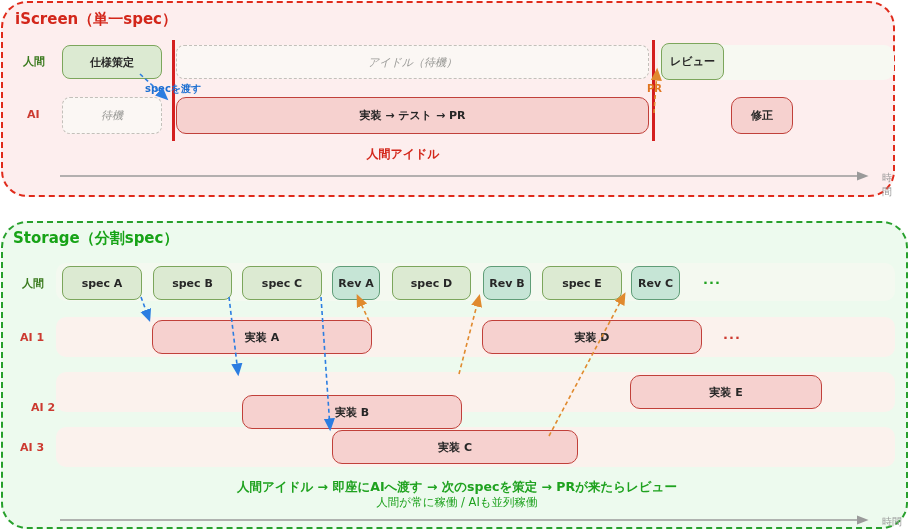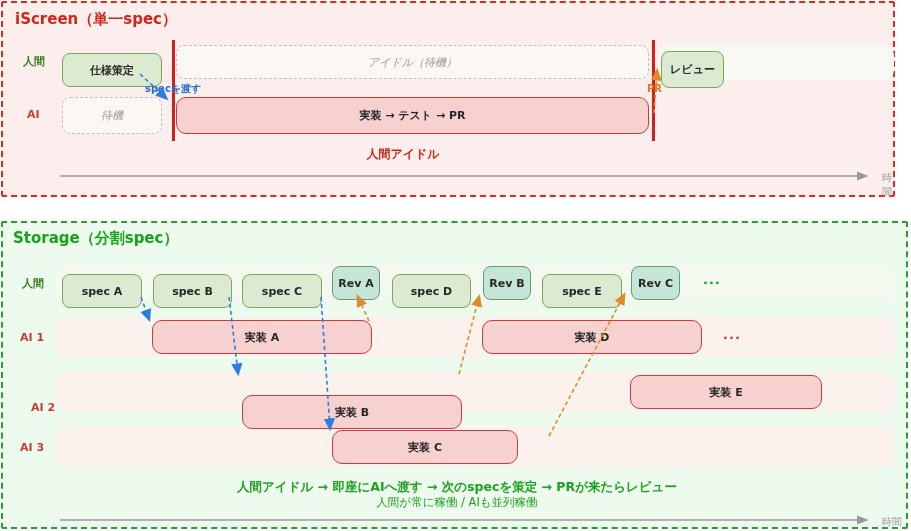--- a/index.html
+++ b/index.html
@@ -1,34 +1,34 @@
 <!DOCTYPE html>
 <html><head>
 <meta charset="utf-8">
 <style>
   html,body{margin:0;padding:0;background:#ffffff;}
   .page{position:relative;width:911px;height:531px;background:#ffffff;overflow:hidden;
         font-family:"DejaVu Sans","Liberation Sans",sans-serif;}
-  .panel{position:absolute;border-radius:2px;box-sizing:border-box;}
+  .panel{position:absolute;border-radius:26px;box-sizing:border-box;}
   .panel.top{left:1px;top:1px;width:894px;height:196px;background:#fdeeee;border:2px dashed #e02a1a;}
   .panel.bottom{left:1px;top:221px;width:907px;height:308px;background:#edfaee;border:2px dashed #27a02c;}
   .panel-title{position:absolute;margin:0;font-size:15px;font-weight:bold;}
   .panel.top .panel-title{left:12px;top:7px;color:#d3261a;}
   .panel.bottom .panel-title{left:10px;top:6px;color:#17a317;}
   .row-label{position:absolute;font-size:11px;font-weight:bold;white-space:nowrap;}
   .row-label.green{color:#3a7a1e;}
   .row-label.red{color:#cc3a30;}
   .track{position:absolute;border-radius:10px;}
   .track.human-top{background:#f7f9f2;}
   .track.human{background:#f4f9f0;}
   .track.ai{background:#fbf2ed;}
   .box{position:absolute;display:flex;align-items:center;justify-content:center;
        font-size:11px;font-weight:bold;color:#272727;border-radius:8px;
        box-sizing:border-box;text-align:center;white-space:nowrap;}
-  .box.spec{background:#dcead2;border:1px solid #7ca65c;margin-top:8px;}
+  .box.spec{background:#dcead2;border:1px solid #7ca65c;}
   .box.rev{background:#c6e5d6;border:1px solid #5f9d77;}
   .box.ghost{background:rgba(250,250,246,0.75);border:1.5px dashed #c3c0ba;
              color:#9a9a97;font-style:italic;font-weight:normal;}
   .box.impl{background:#f6d1cf;border:1.5px solid #c1403a;border-radius:10px;}
   .redline{position:absolute;top:37px;width:3px;height:101px;background:#d41f1f;}
   .tag{position:absolute;font-size:10px;font-weight:bold;white-space:nowrap;}
   .tag.blue{color:#1d6fd1;}
   .tag.orange{color:#e0751f;}
   .idle-note{position:absolute;color:#d3261a;font-weight:bold;font-size:12px;text-align:center;}
   .axis-label{position:absolute;color:#9a9a9a;font-size:10px;}
@@ -55,20 +55,21 @@
 
     <div class="box spec" style="left:59px;top:42px;width:100px;height:34px;">仕様策定</div>
     <div class="box ghost" style="left:173px;top:42px;width:473px;height:34px;">アイドル（待機）</div>
     <div class="box ghost" style="left:59px;top:94px;width:100px;height:37px;">待機</div>
     <div class="box impl" style="left:173px;top:94px;width:473px;height:37px;">実装 → テスト → PR</div>
 
     <div class="redline" style="left:169px;"></div>
     <div class="redline" style="left:649px;"></div>
 
     <div class="box spec" style="left:658px;top:40px;width:63px;height:37px;">レビュー</div>
+    <div class="box impl" style="left:728px;top:94px;width:62px;height:37px;">修正</div>
 
     <div class="tag blue" style="left:142px;top:79px;">specを渡す</div>
     <div class="tag orange" style="left:644px;top:80px;">PR</div>
 
     <div class="idle-note" style="left:320px;top:143px;width:160px;">人間アイドル</div>
     <div class="axis-label" style="left:879px;top:168px;">時間</div>
   </section>
 
   <section class="panel bottom">
     <h2 class="panel-title">Storage（分割spec）</h2>
@@ -93,21 +94,21 @@
     <div class="box rev" style="left:628px;top:43px;width:49px;height:34px;">Rev C</div>
     <div class="ellipsis green" style="left:700px;top:49px;">...</div>
 
     <div class="box impl" style="left:149px;top:97px;width:220px;height:34px;">実装 A</div>
     <div class="box impl" style="left:479px;top:97px;width:220px;height:34px;">実装 D</div>
     <div class="ellipsis red" style="left:720px;top:104px;">...</div>
 
     <div class="box impl" style="left:239px;top:152px;width:220px;height:34px;margin-top:20px;">実装 B</div>
     <div class="box impl" style="left:627px;top:152px;width:192px;height:34px;">実装 E</div>
 
-    <div class="box impl" style="left:329px;top:207px;width:186px;height:34px;">実装 C</div>
+    <div class="box impl" style="left:329px;top:207px;width:246px;height:34px;">実装 C</div>
 
     <div class="caption l1" style="left:154px;top:256px;">人間アイドル → 即座にAIへ渡す → 次のspecを策定 → PRが来たらレビュー</div>
     <div class="caption l2" style="left:154px;top:272px;">人間が常に稼働 / AIも並列稼働</div>
     <div class="axis-label" style="left:879px;top:292px;">時間</div>
   </section>
 
   <svg class="overlay" width="911" height="531" viewBox="0 0 911 531" xmlns="http://www.w3.org/2000/svg">
     <defs>
       <marker id="arr-blue" markerWidth="9" markerHeight="9" refX="6" refY="3.5" orient="auto">
         <path d="M0,0 L8,3.5 L0,7 z" fill="#2b7de1"></path>

